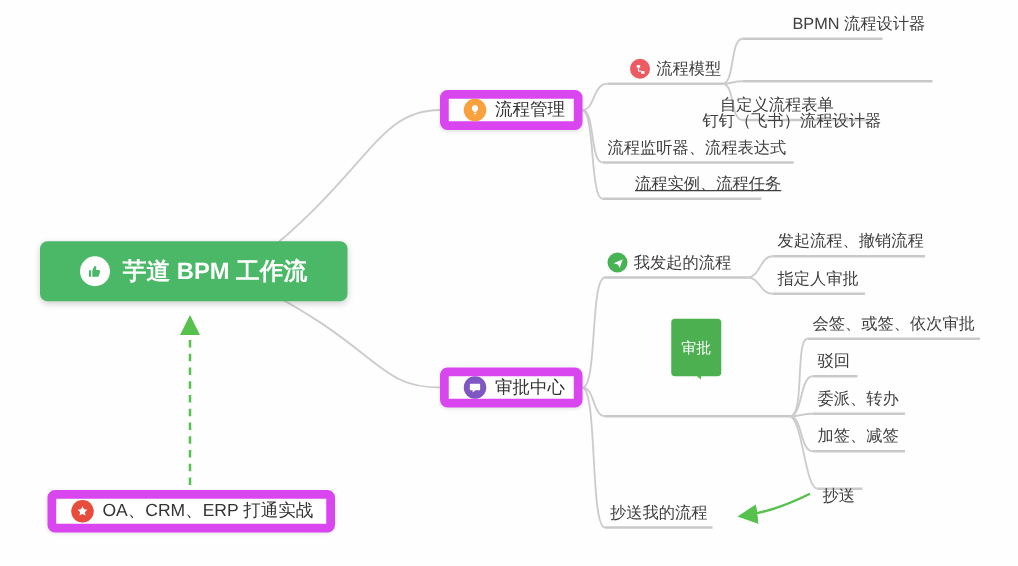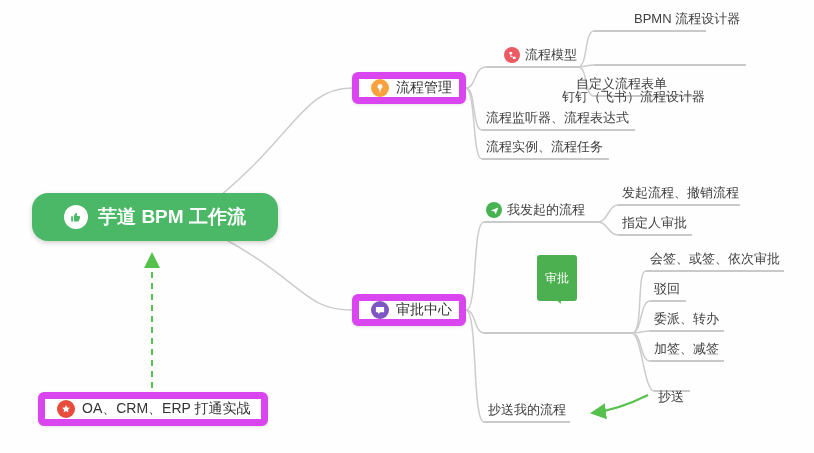--- a/index.html
+++ b/index.html
@@ -1,20 +1,20 @@
 <!DOCTYPE html>
 <html><head>
 <meta charset="utf-8">
 <style>
   html,body{margin:0;padding:0;}
   body{font-family:"Liberation Sans","DejaVu Sans",sans-serif;}
   .canvas{position:relative;width:814px;height:453px;background:#fefefe;overflow:hidden;}
   svg.wires{position:absolute;left:0;top:0;z-index:1;}
   .root{position:absolute;left:32px;top:193px;width:246px;height:48px;background:#4ab866;
-        border-radius:16px;display:flex;align-items:center;justify-content:center;gap:10px;
+        border-radius:6px;display:flex;align-items:center;justify-content:center;gap:10px;
         color:#fff;font-size:19px;font-weight:bold;z-index:2;box-shadow:0 2px 5px rgba(0,0,0,.18);}
   .root-icon{width:24px;height:24px;background:#fff;border-radius:50%;display:flex;
         align-items:center;justify-content:center;flex:none;}
   .box{position:absolute;display:flex;align-items:center;gap:7px;background:#fff;
         border:7px solid #d946ef;border-radius:6px;box-shadow:0 1px 3px rgba(0,0,0,.10);
         z-index:2;font-size:14px;color:#333;padding:0 12px;box-sizing:border-box;white-space:nowrap;}
   .leaf{position:absolute;display:flex;align-items:center;gap:5px;height:20px;font-size:13px;
         color:#404040;white-space:nowrap;z-index:2;}
   .icon{width:16px;height:16px;border-radius:50%;display:flex;align-items:center;
         justify-content:center;flex:none;}
@@ -123,21 +123,21 @@
   <div class="leaf" style="left:562px;top:43px;margin-top:44px;">
     <span>钉钉（飞书）流程设计器</span>
   </div>
   <div class="leaf" style="left:576px;top:74px;align-items:center;">
     <span>自定义流程表单</span>
   </div>
 
   <div class="leaf" style="left:486px;top:108px;">
     <span>流程监听器、流程表达式</span>
   </div>
-  <div class="leaf" style="left:486px;top:137px;">
+  <div class="leaf" style="left:508px;top:137px;text-decoration:underline;">
     <span>流程实例、流程任务</span>
   </div>
 
   <div class="leaf" style="left:486px;top:200px;">
     <span class="icon c-green">
       <svg viewBox="0 0 16 16" width="11" height="11">
           <path fill="#fff" d="M2.8 8.1 13.5 3.6 9.8 13.4 7.7 9.6 2.8 8.1z"></path>
         </svg>
     </span>
     <span>我发起的流程</span>

